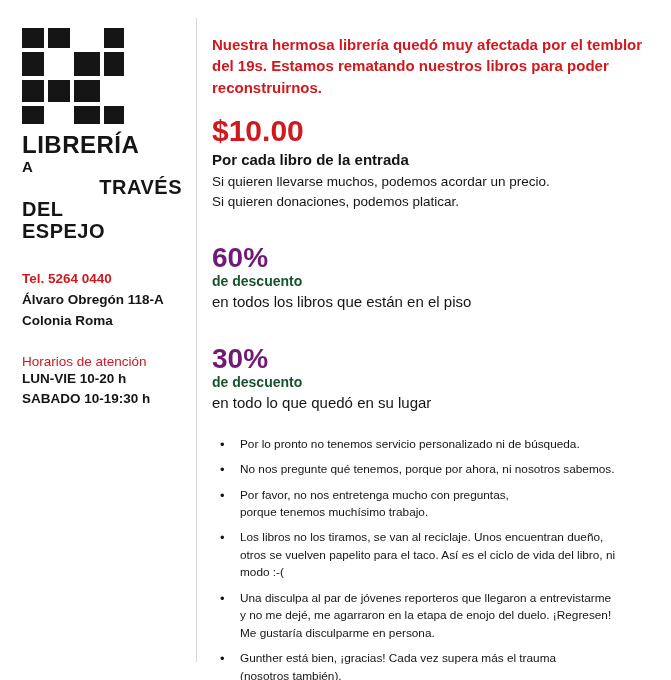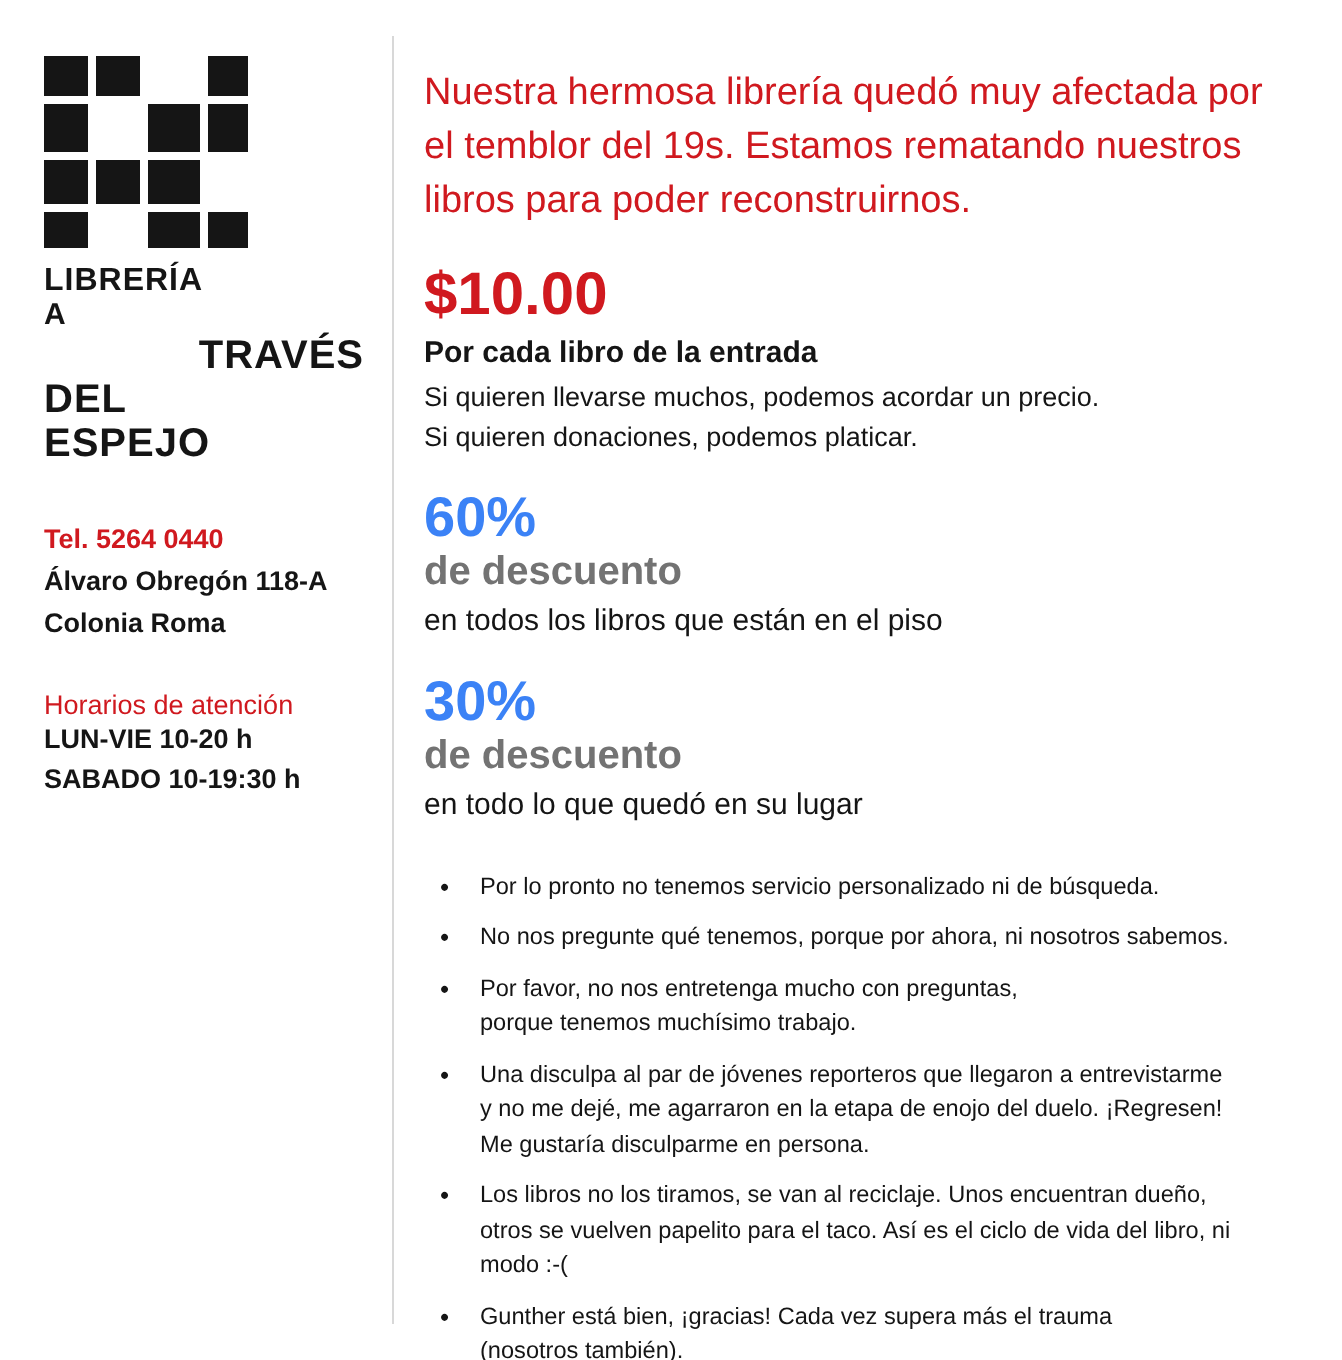--- a/index.html
+++ b/index.html
@@ -47,21 +47,21 @@
   .blk { background: #151515; }
   .blk.w { background: #ffffff; }
 
   .logo-text {
     margin-top: 12px;
     font-weight: bold;
     color: #151515;
     line-height: 1.12;
     letter-spacing: 0.5px;
   }
-  .lt1 { font-size: 16px; }
+  .lt1 { font-size: 24px; }
   .lt2 { font-size: 15px; }
   .lt3 { font-size: 20px; text-align: right; }
   .lt4 { font-size: 20px; }
   .lt5 { font-size: 20px; }
 
   .contact {
     margin-top: 26px;
     font-size: 13.5px;
     font-weight: bold;
     line-height: 1.55;
@@ -84,22 +84,22 @@
 
   
   .right {
     position: absolute;
     left: 212px;
     top: 34px;
     width: 438px;
   }
   .headline {
     color: #d0191f;
-    font-size: 19px;
-    font-weight: normal;
+    font-size: 15px;
+    font-weight: bold;
     line-height: 1.42;
     margin-bottom: 18px;
   }
   .price {
     color: #d0191f;
     font-size: 30px;
     font-weight: bold;
     line-height: 1.0;
     margin-bottom: 4px;
   }
@@ -112,28 +112,29 @@
   }
   .sub-plain {
     color: #151515;
     font-size: 13.5px;
     line-height: 1.45;
   }
   .offer {
     margin-top: 16px;
   }
   .offer .pct {
-    color: #3b82f6;
+    color: #701a75;
     font-size: 28px;
     font-weight: bold;
     line-height: 1.0;
+    margin-top: 32px;
   }
   .offer .desc {
-    color: #737373;
-    font-size: 20px;
+    color: #14532d;
+    font-size: 14px;
     font-weight: bold;
     line-height: 1.2;
     margin-top: 1px;
   }
   .offer .detail {
     color: #151515;
     font-size: 15px;
     line-height: 1.35;
     margin-top: 3px;
   }
@@ -226,19 +227,19 @@
     <div class="offer">
       <div class="pct">30%</div>
       <div class="desc">de descuento</div>
       <div class="detail">en todo lo que quedó en su lugar</div>
     </div>
 
     <ul class="notes">
       <li>Por lo pronto no tenemos servicio personalizado ni de búsqueda.</li>
       <li>No nos pregunte qué tenemos, porque por ahora, ni nosotros sabemos.</li>
       <li>Por favor, no nos entretenga mucho con preguntas,<br>porque tenemos muchísimo trabajo.</li>
+      <li>Los libros no los tiramos, se van al reciclaje. Unos encuentran dueño,<br>otros se vuelven papelito para el taco. Así es el ciclo de vida del libro, ni<br>modo :-(</li>
       <li>Una disculpa al par de jóvenes reporteros que llegaron a entrevistarme<br>y no me dejé, me agarraron en la etapa de enojo del duelo. ¡Regresen!<br>Me gustaría disculparme en persona.</li>
-      <li>Los libros no los tiramos, se van al reciclaje. Unos encuentran dueño,<br>otros se vuelven papelito para el taco. Así es el ciclo de vida del libro, ni<br>modo :-(</li>
       <li>Gunther está bien, ¡gracias! Cada vez supera más el trauma<br>(nosotros también).</li>
 
     </ul>
   </div>
 </div>
 
 </body></html>

